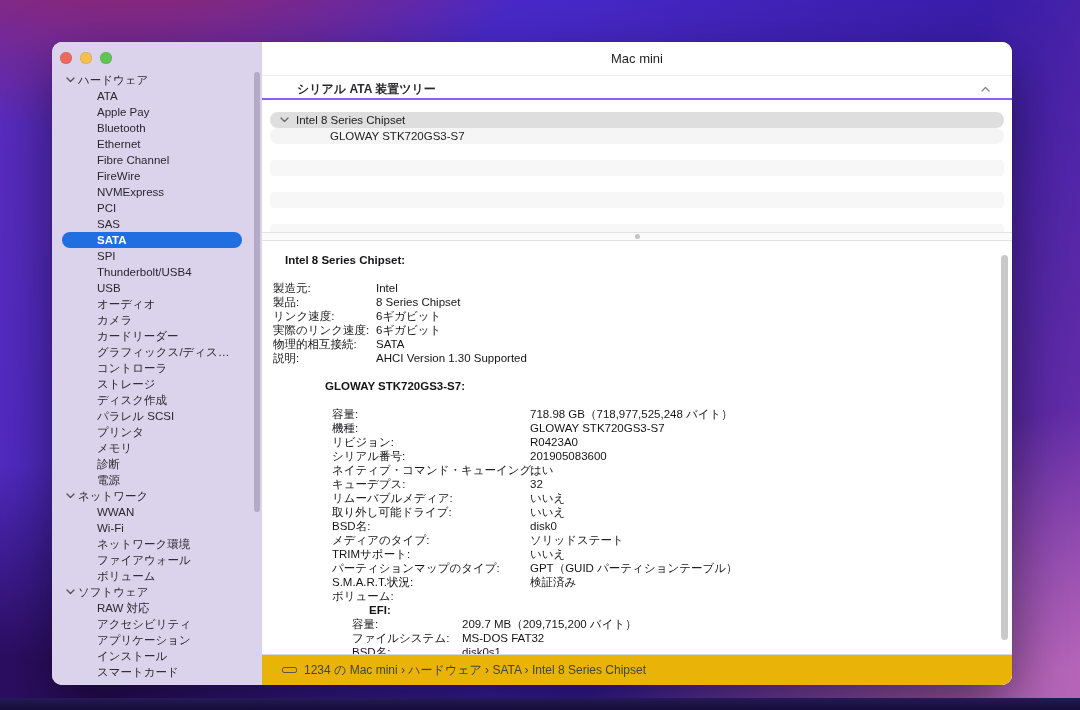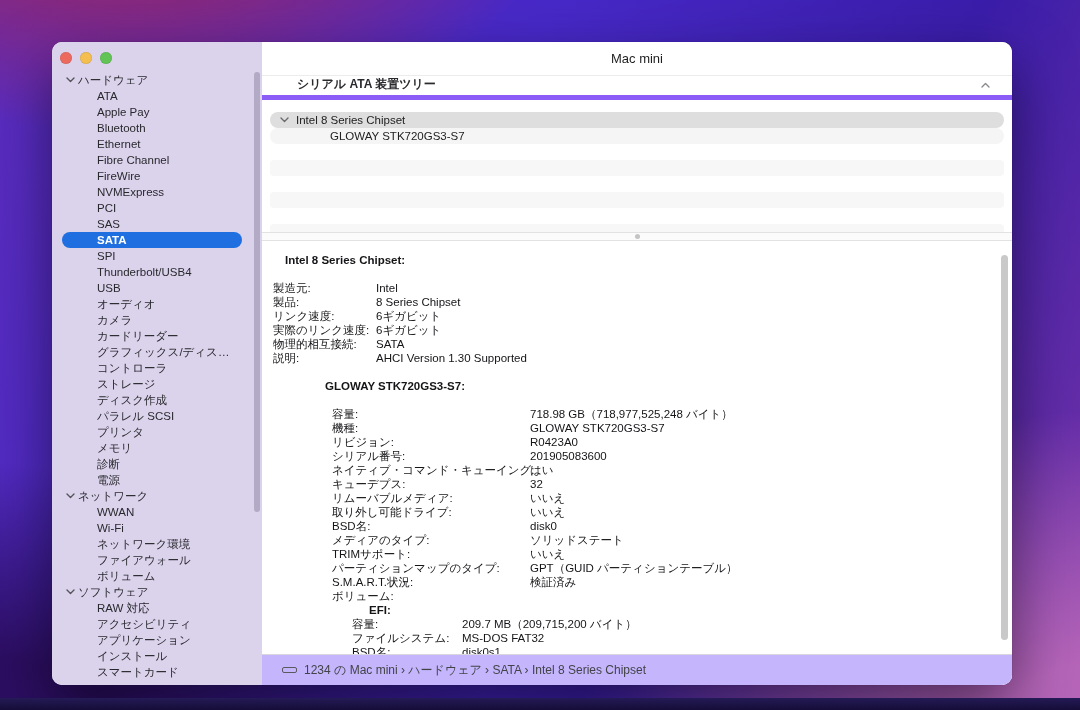--- a/index.html
+++ b/index.html
@@ -40,22 +40,22 @@
   .srow .chev { width:16px; flex:none; display:flex; justify-content:center; align-items:center; }
   .srow.item { padding-left:35px; }
   .srow.selected { background:var(--selection-blue,#1f6fe0); color:#fff; font-weight:700; }
   .side-scrollbar { position:absolute; right:2px; top:30px; width:6px; height:440px;
     border-radius:3px; background:rgba(60,50,80,.25); }
 
   
   .main { position:relative; flex:1; height:100%; display:flex; flex-direction:column; background:#fff; }
   .titlebar { height:33px; flex:none; display:flex; align-items:center; justify-content:center;
     font-size:13px; font-weight:400; color:#1f1f21; }
-  .section-header { height:25px; flex:none; display:flex; align-items:flex-start;
-    padding:0 18px 0 35px; border-top:1px solid #ececec; border-bottom:5px solid #8b5cf6;
+  .section-header { height:25px; flex:none; display:flex; align-items:flex-end;
+    padding:0 18px 0 35px; border-top:1px solid #ececec; border-bottom:2px solid #8b5cf6;
     font-size:12px; font-weight:700; color:#2a2a2e; }
   .section-header .sh-label { flex:1; }
   .collapse-btn { display:flex; align-items:center; justify-content:center; width:18px; height:18px; }
 
   
   .tree { height:132px; flex:none; padding-top:12px; overflow:hidden; }
   .trow { height:16px; margin:0 8px; border-radius:8px; display:flex; align-items:center;
     font-size:11.5px; color:#222; padding-left:8px; white-space:nowrap; cursor:default; }
   .trow .chev { width:12px; margin-right:6px; display:flex; justify-content:center; }
   .trow.selected { background:#dedede; }
@@ -78,21 +78,21 @@
   .dline.kv.lvl1 { padding-left:11px;align-items:flex-end; }  .dline.kv.lvl1 .k { width:103px; }
   .dline.header.lvl1 { padding-left:23px; }
   .dline.kv.lvl2 { padding-left:70px; }  .dline.kv.lvl2 .k { width:198px; }
   .dline.header.lvl2 { padding-left:63px; }
   .dline.kv.lvl3 { padding-left:90px; }  .dline.kv.lvl3 .k { width:110px; }
   .dline.header.lvl3 { padding-left:107px; }
   .details-scrollbar { position:absolute; right:4px; top:14px; width:7px; height:385px;
     border-radius:4px; background:#c9c9c9; }
 
   
-  .statusbar { height:31px; flex:none; background:#c4b5fd; border-top:1px solid #d9d6dd;
+  .statusbar { height:31px; flex:none; background:#eab308; border-top:1px solid #d9d6dd;
     display:flex; align-items:center; padding-left:20px; font-size:12px; color:#434347; }
   .device-icon { width:15px; height:6px; border:1.5px solid #5a5a5e; border-radius:2px;
     margin-right:7px; flex:none; }
 
   svg.chev-glyph { display:block; }
 </style>
 </head>
 <body>
 
 <div class="desktop">

